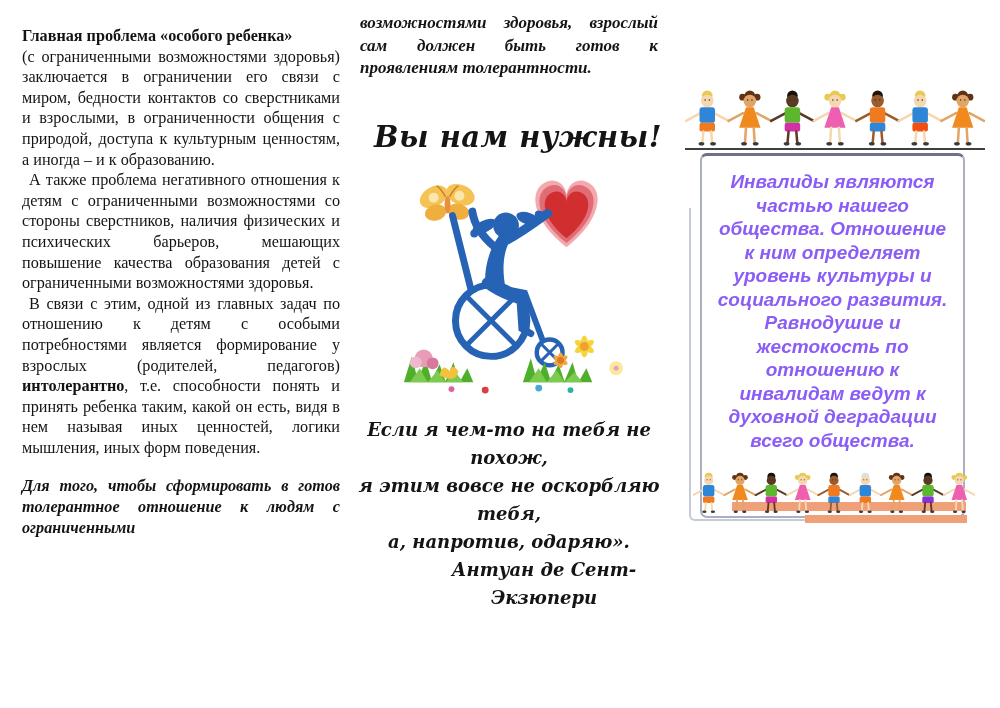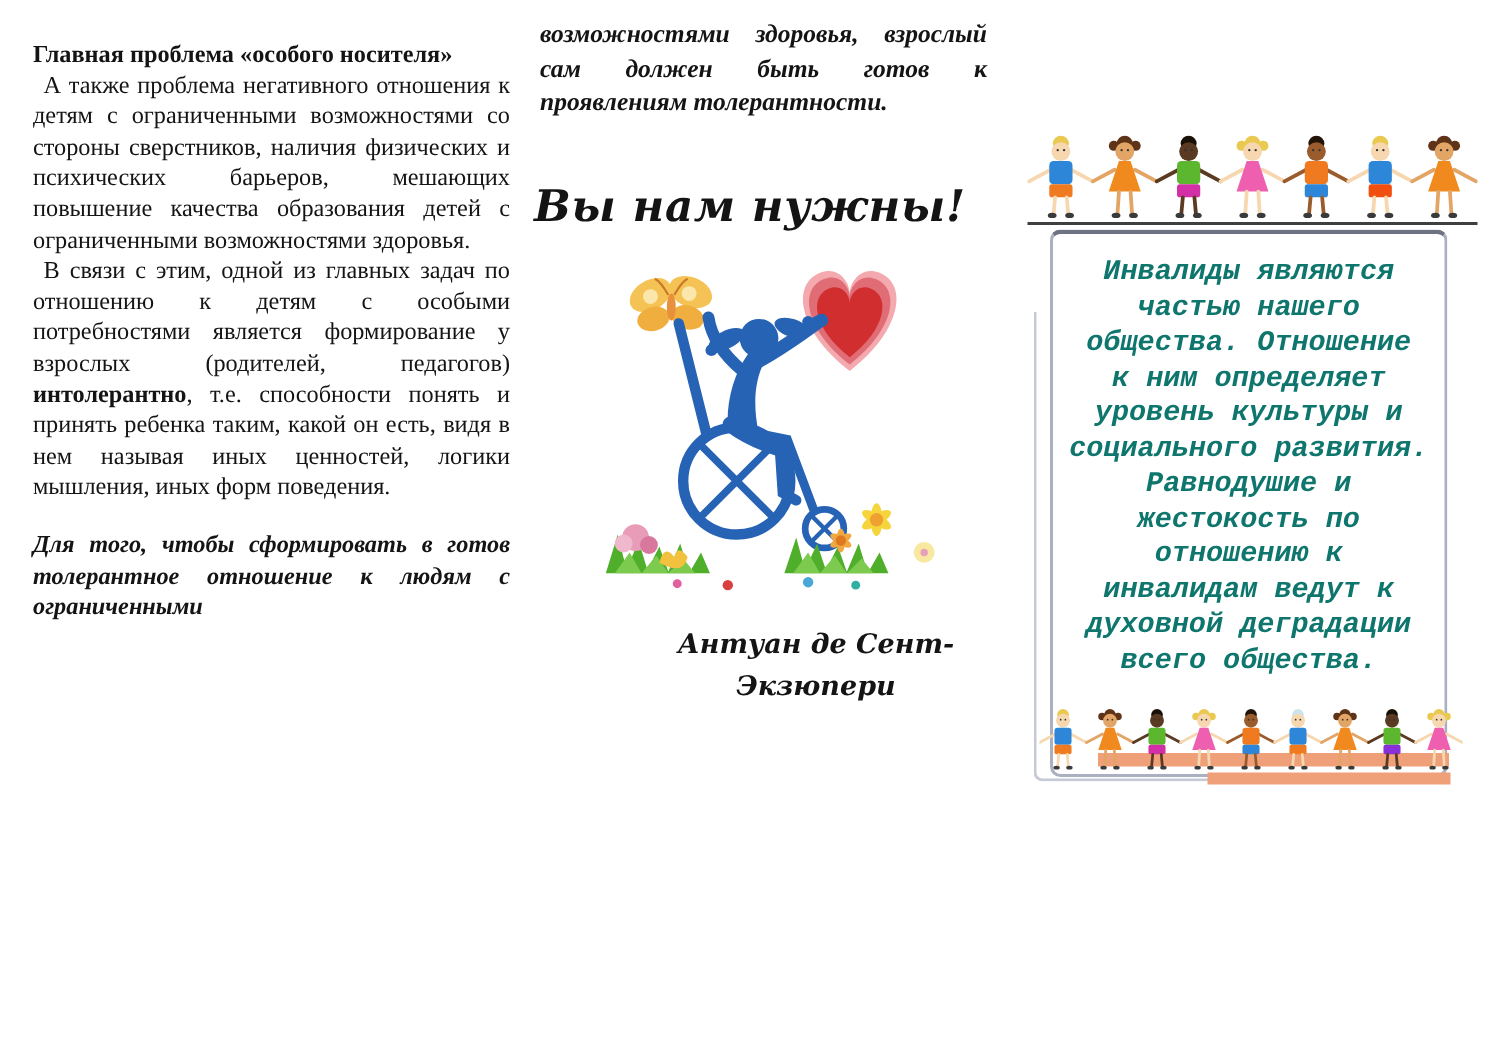--- a/index.html
+++ b/index.html
@@ -10,50 +10,50 @@
   .col-left{position:absolute;left:22px;top:26px;width:318px;}
   .col-left p{margin:0;font-size:16.2px;line-height:20.6px;text-align:justify;}
   .col-left p b{font-weight:bold;}
   .indent{text-indent:7px;}
   .p-final{margin-top:18px !important;font-weight:bold;font-style:italic;}
 
   
   .col-mid{position:absolute;left:356px;top:8px;width:306px;}
   .mid-top{margin:4px;font-weight:bold;font-style:italic;font-size:17px;line-height:22.5px;text-align:justify;}
   .script-heading{font-family:"DejaVu Serif",serif;font-style:italic;font-weight:bold;
-        font-size:29px;text-align:left;margin-top:40px;letter-spacing:0.5px;}
+        font-size:29px;text-align:right;margin-top:40px;letter-spacing:0.5px;}
   .illustration{width:238px;margin:10px auto 0;}
   .illustration svg{display:block;width:100%;height:auto;}
   .quote{margin-top:14px;font-family:"DejaVu Serif",serif;font-style:italic;font-weight:bold;
         font-size:18px;line-height:28px;}
   .quote-text{text-align:center;white-space:pre-line;}
   .quote-author{text-align:center;padding-left:70px;}
 
   
   .col-right{position:absolute;left:685px;top:88px;width:300px;height:465px;}
   .children-row svg{display:block;width:100%;height:100%;}
   .children-top{height:60px;border-bottom:2.5px solid #3f3f3f;}
   .quote-box{position:relative;margin:3px 20px 0 15px;height:360px;background:#fff;
         border:2px solid #aab0c0;border-top:3.5px solid #6d7382;border-radius:7px;}
   .quote-box::before{content:"";position:absolute;left:-13px;bottom:-5px;top:52px;width:45%;
         border-left:2px solid #c6cad6;border-bottom:2px solid #c6cad6;border-radius:0 0 0 6px;}
-  .box-text{margin-top:14px;padding:0 6px;font-family:Liberation Mono, monospace;
+  .box-text{margin-top:14px;padding:0 6px;font-family:Liberation Sans, sans-serif;
         font-weight:bold;font-style:italic;font-size:19px;line-height:23.5px;
-        color:#0f766e;text-align:center;white-space:pre-line;}
+        color:#8b5cf6;text-align:center;white-space:pre-line;}
   .bar-inner{position:absolute;left:30px;right:-3px;bottom:5px;height:9px;background:#f0a078;z-index:1;}
   .children-bottom{position:absolute;left:-9px;right:-12px;bottom:1px;height:50px;z-index:2;}
   .bar-outer{position:absolute;left:120px;top:427px;width:162px;height:8px;background:#f0a078;}
 </style>
 </head>
 <body>
 
 <div class="page">
 
   <div class="col-left">
-    <p><b>Главная проблема «особого носителя»</b><br></p>
+    <p><b>Главная проблема «особого ребенка»</b><br><span>(с ограниченными возможностями здоровья) заключается в ограничении его связи с миром, бедности контактов со сверстниками и взрослыми, в ограниченности общения с природой, доступа к культурным ценностям, а иногда – и к образованию.</span></p>
     <p class="indent"><span>А также проблема негативного отношения к детям с ограниченными возможностями со стороны сверстников, наличия физических и психических барьеров, мешающих повышение качества образования детей с ограниченными возможностями здоровья.</span></p>
     <p class="indent"><span>В связи с этим, одной из главных задач по отношению к детям с особыми потребностями является формирование у взрослых (родителей, педагогов) </span><b>интолерантно</b><span>, т.е. способности понять и принять ребенка таким, какой он есть, видя в нем называя иных ценностей, логики мышления, иных форм поведения.</span></p>
     <p class="p-final">Для того, чтобы сформировать в готов толерантное отношение к людям с ограниченными</p>
   </div>
 
   <div class="col-mid">
     <p class="mid-top">возможностями здоровья, взрослый сам должен быть готов к проявлениям толерантности.</p>
     <div class="script-heading">Вы нам нужны!</div>
 
     <div class="illustration">
@@ -124,20 +124,23 @@
           <circle cx="228" cy="206" r="2.5" fill="#e8a0b8"></circle>
           <circle cx="150" cy="226" r="3.5" fill="#4aa8d8"></circle>
           <circle cx="96" cy="228" r="3.5" fill="#d84040"></circle>
           <circle cx="62" cy="227" r="3" fill="#e060a0"></circle>
           <circle cx="182" cy="228" r="3" fill="#30b0a0"></circle>
         </g>
       </svg>
     </div>
 
     <div class="quote">
+      <div class="quote-text">Если я чем-то на тебя не похож,
+я этим вовсе не оскорбляю тебя,
+а, напротив, одаряю».</div>
       <div class="quote-author">Антуан де Сент-Экзюпери</div>
     </div>
   </div>
 
   <div class="col-right">
     <div class="children-row children-top">
         <svg viewBox="0 0 308 62" preserveAspectRatio="xMidYMax meet" xmlns="http://www.w3.org/2000/svg">
           <path d="M15,26 L0,34 M29,26 L44,34" stroke="#f6d7b0" stroke-width="2.6" fill="none" stroke-linecap="round"></path>
           <circle cx="22" cy="8" r="5.5" fill="#e9c94f"></circle>
           <circle cx="22" cy="13.5" r="6.5" fill="#f6d7b0"></circle>

